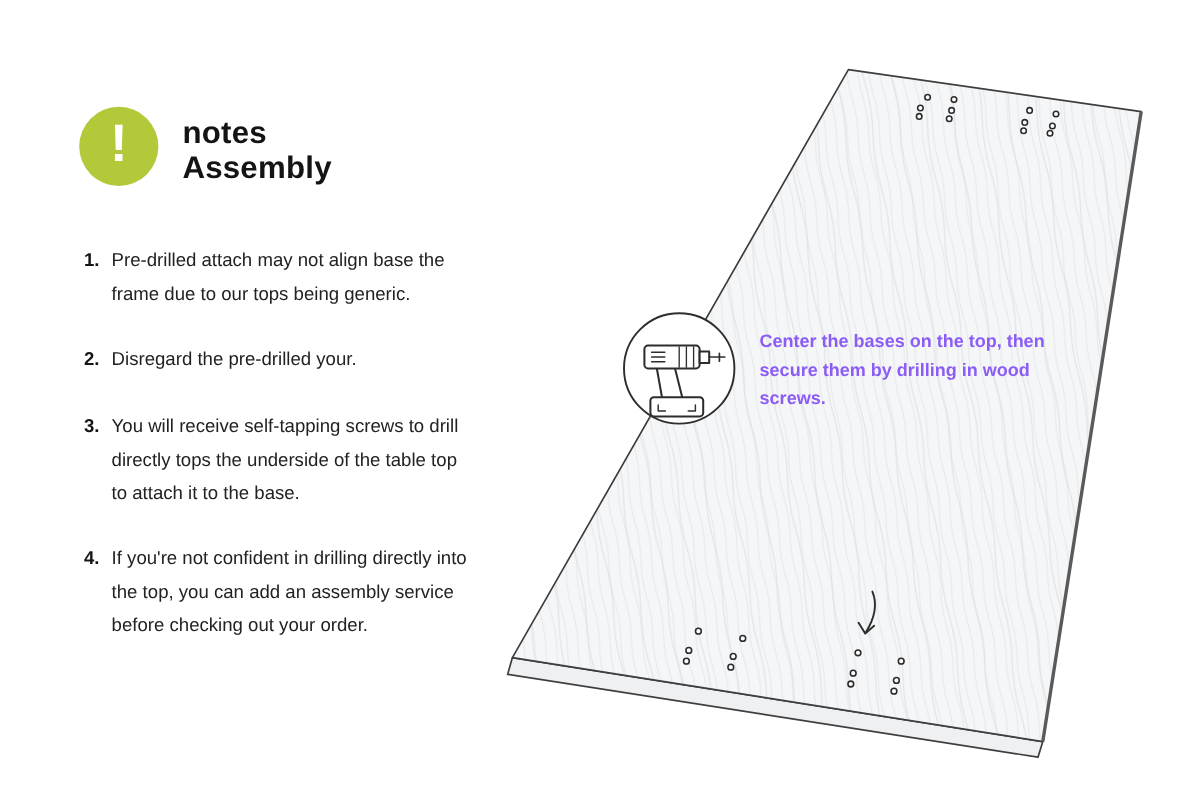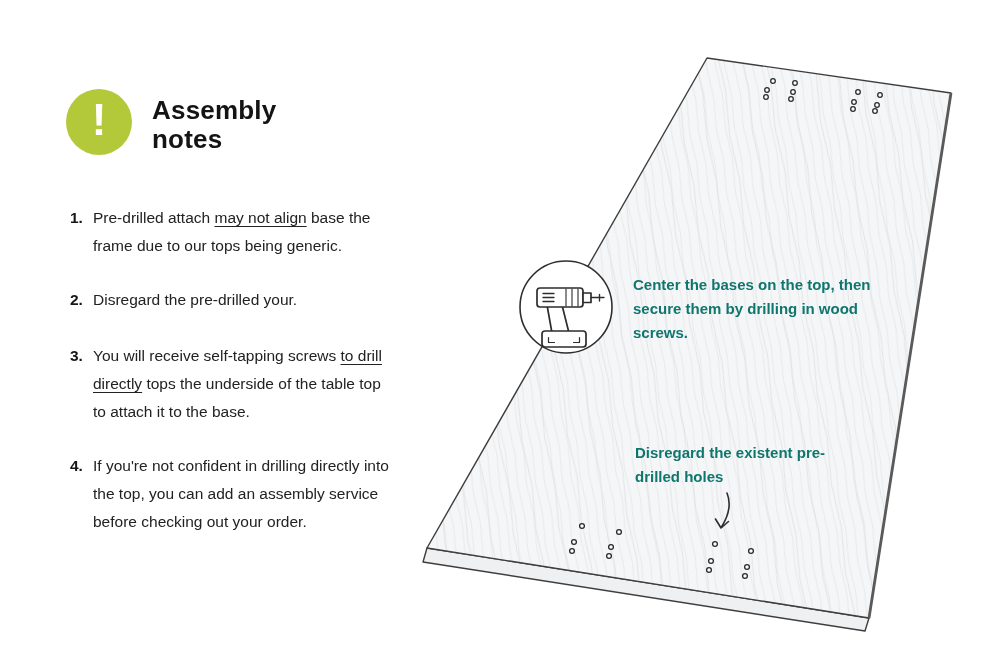--- a/index.html
+++ b/index.html
@@ -62,35 +62,34 @@
     min-width: 16px;
     color: #161616;
   }
   .note .txt {
     width: 298px;
     font-size: 15.5px;
     line-height: 28px;
     color: #222222;
   }
   .note .u {
-    text-decoration: underline;
     text-underline-offset: 3px;
     text-decoration-thickness: 1.2px;
   }
   .n1 { top: 204px; }
   .n2 { top: 286px; }
   .n3 { top: 342px; }
   .n4 { top: 452px; }
   
   .ann {
     position: absolute;
     font-weight: 700;
     font-size: 15px;
     line-height: 24px;
-    color: #0f766e;
+    color: #8b5cf6;
   }
   .ann1 { left: 633px; top: 273px; width: 240px; }
   .ann2 { left: 635px; top: 441px; width: 205px; }
 </style>
 </head>
 <body>
 
 <div class="canvas">
 
   <svg class="art" viewBox="0 0 1001 667" aria-hidden="true">
@@ -168,22 +167,22 @@
         <path d="M548.5 337.5 v5 h6 M579.5 337.5 v5 h-6" fill="none" stroke-width="1.2"></path>
       </g>
     </g>
   </svg>
 
   <div class="badge">
     <span class="glyph">!</span>
   </div>
 
   <h1 class="title">
+    <span class="tl">notes</span>
     <span class="tl">Assembly</span>
-    <span class="tl">notes</span>
   </h1>
 
   <ol>
     <li class="note n1">
       <span class="num">1.</span>
       <p class="txt"><span>Pre-drilled attach </span><span class="u">may not align</span><span> base the frame due to our tops being generic.</span></p>
     </li>
     <li class="note n2">
       <span class="num">2.</span>
       <p class="txt"><span></span><span class="u"></span><span>Disregard the pre-drilled your.</span></p>
@@ -192,15 +191,14 @@
       <span class="num">3.</span>
       <p class="txt"><span>You will receive self-tapping screws </span><span class="u">to drill directly</span><span> tops the underside of the table top to attach it to the base.</span></p>
     </li>
     <li class="note n4">
       <span class="num">4.</span>
       <p class="txt"><span></span><span class="u"></span><span>If you're not confident in drilling directly into the top, you can add an assembly service before checking out your order.</span></p>
     </li>
   </ol>
 
   <div class="ann ann1">Center the bases on the top, then secure them by drilling in wood screws.</div>
-  <div class="ann ann2">Disregard the existent pre-drilled holes</div>
 
 </div>
 
 </body></html>

